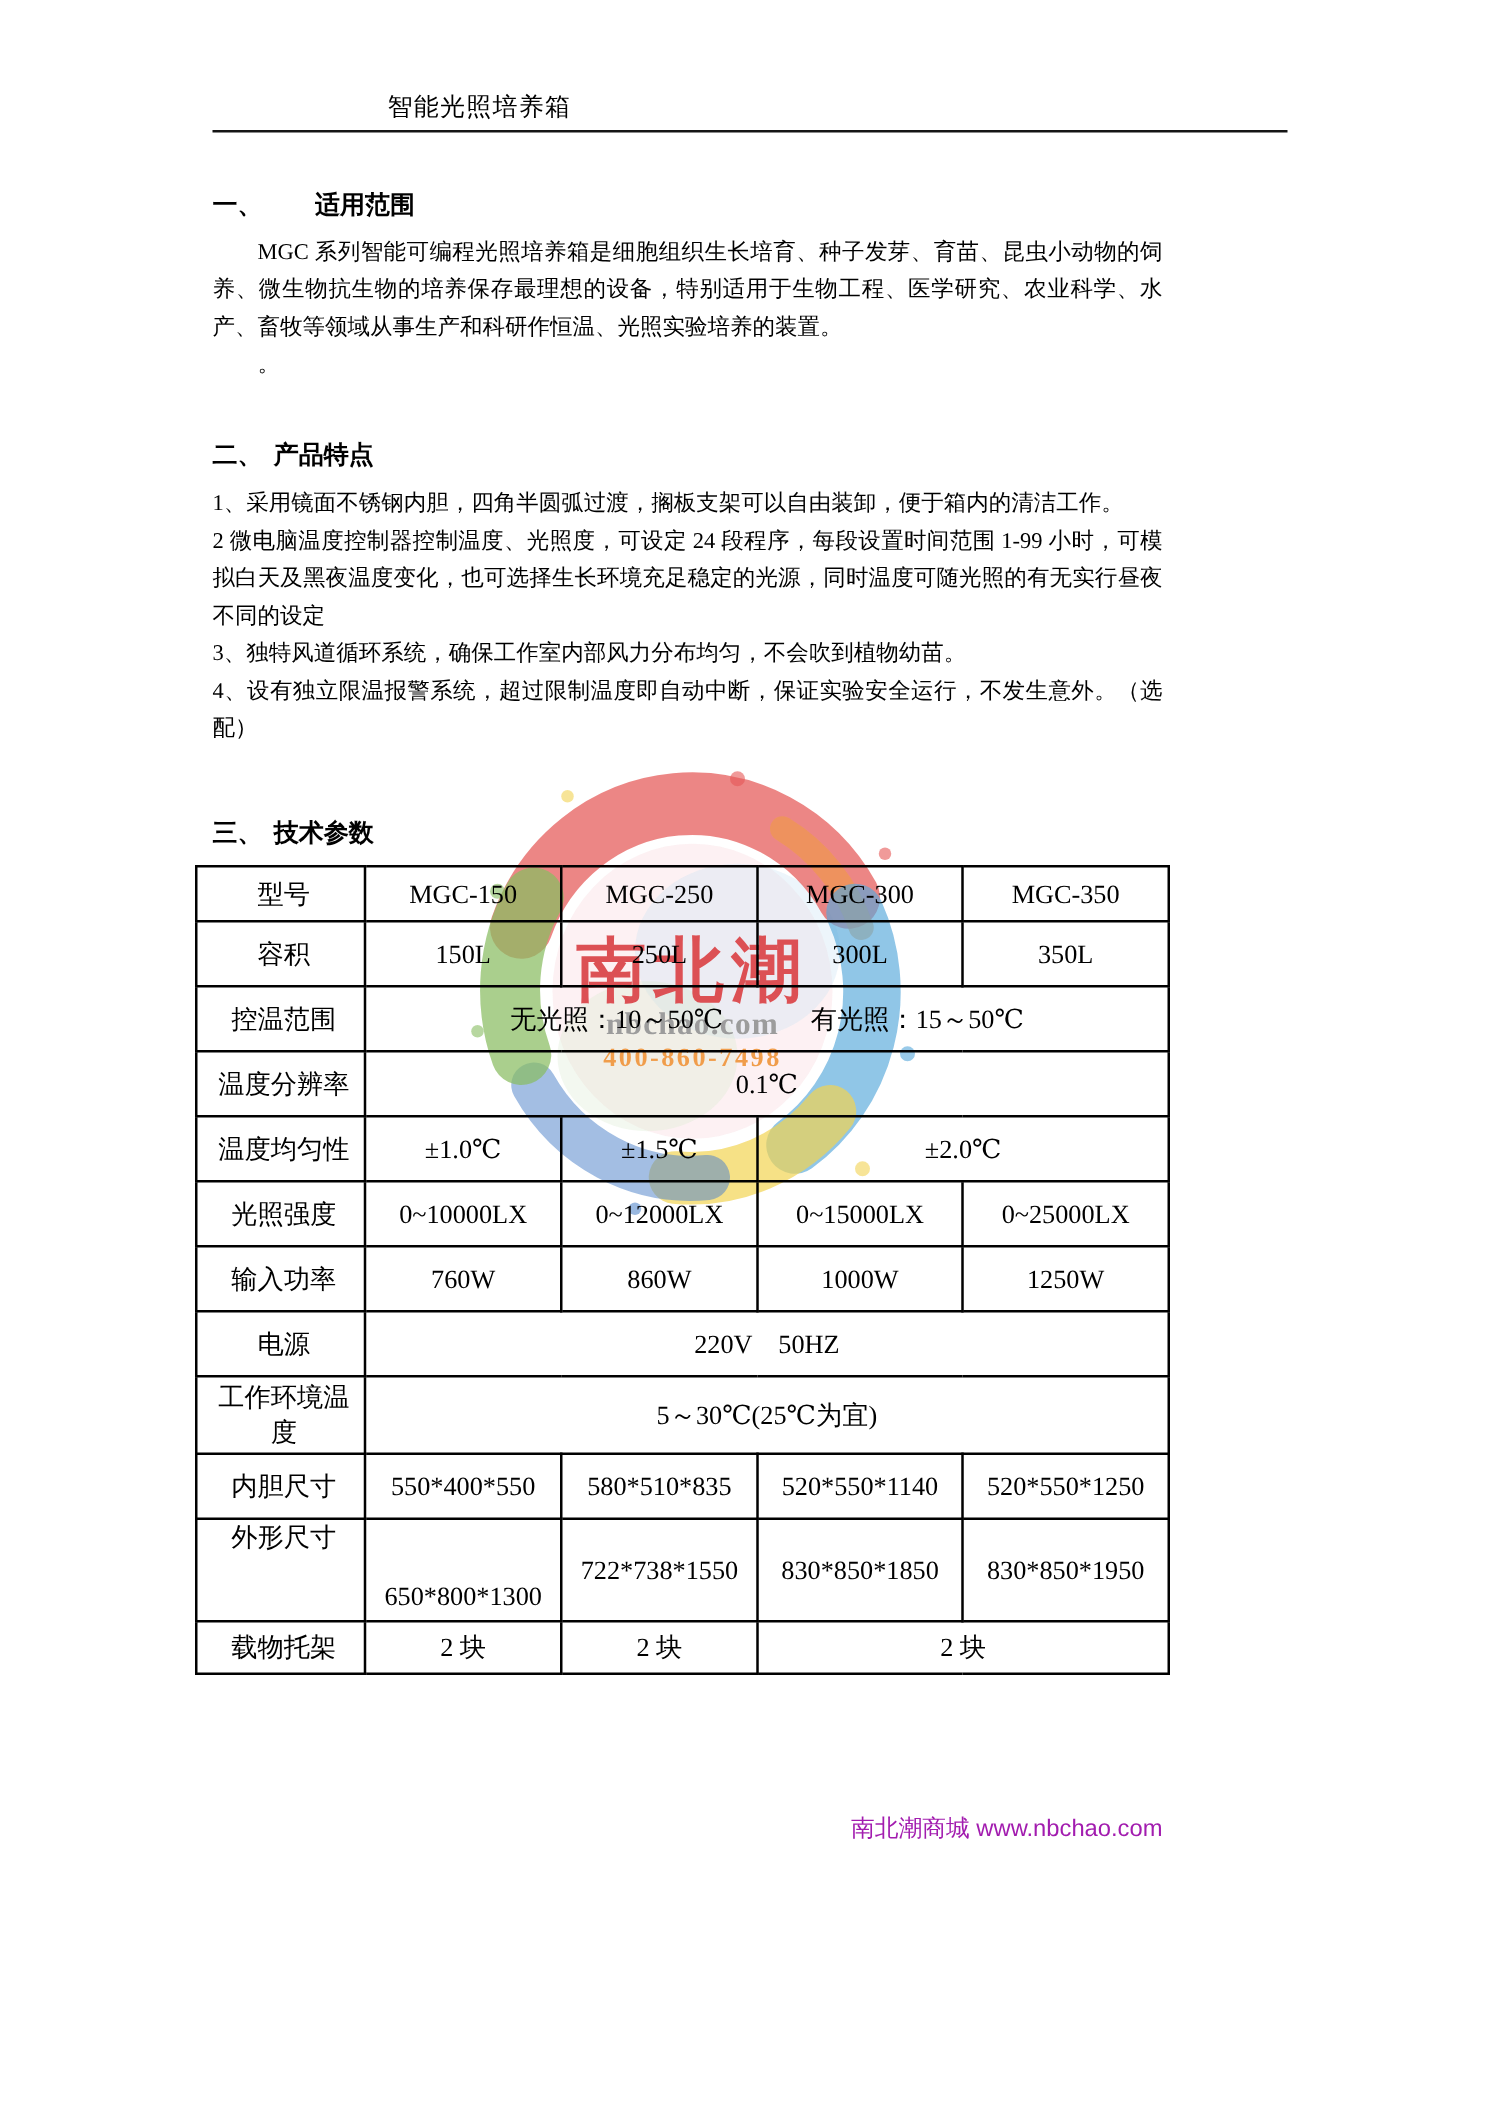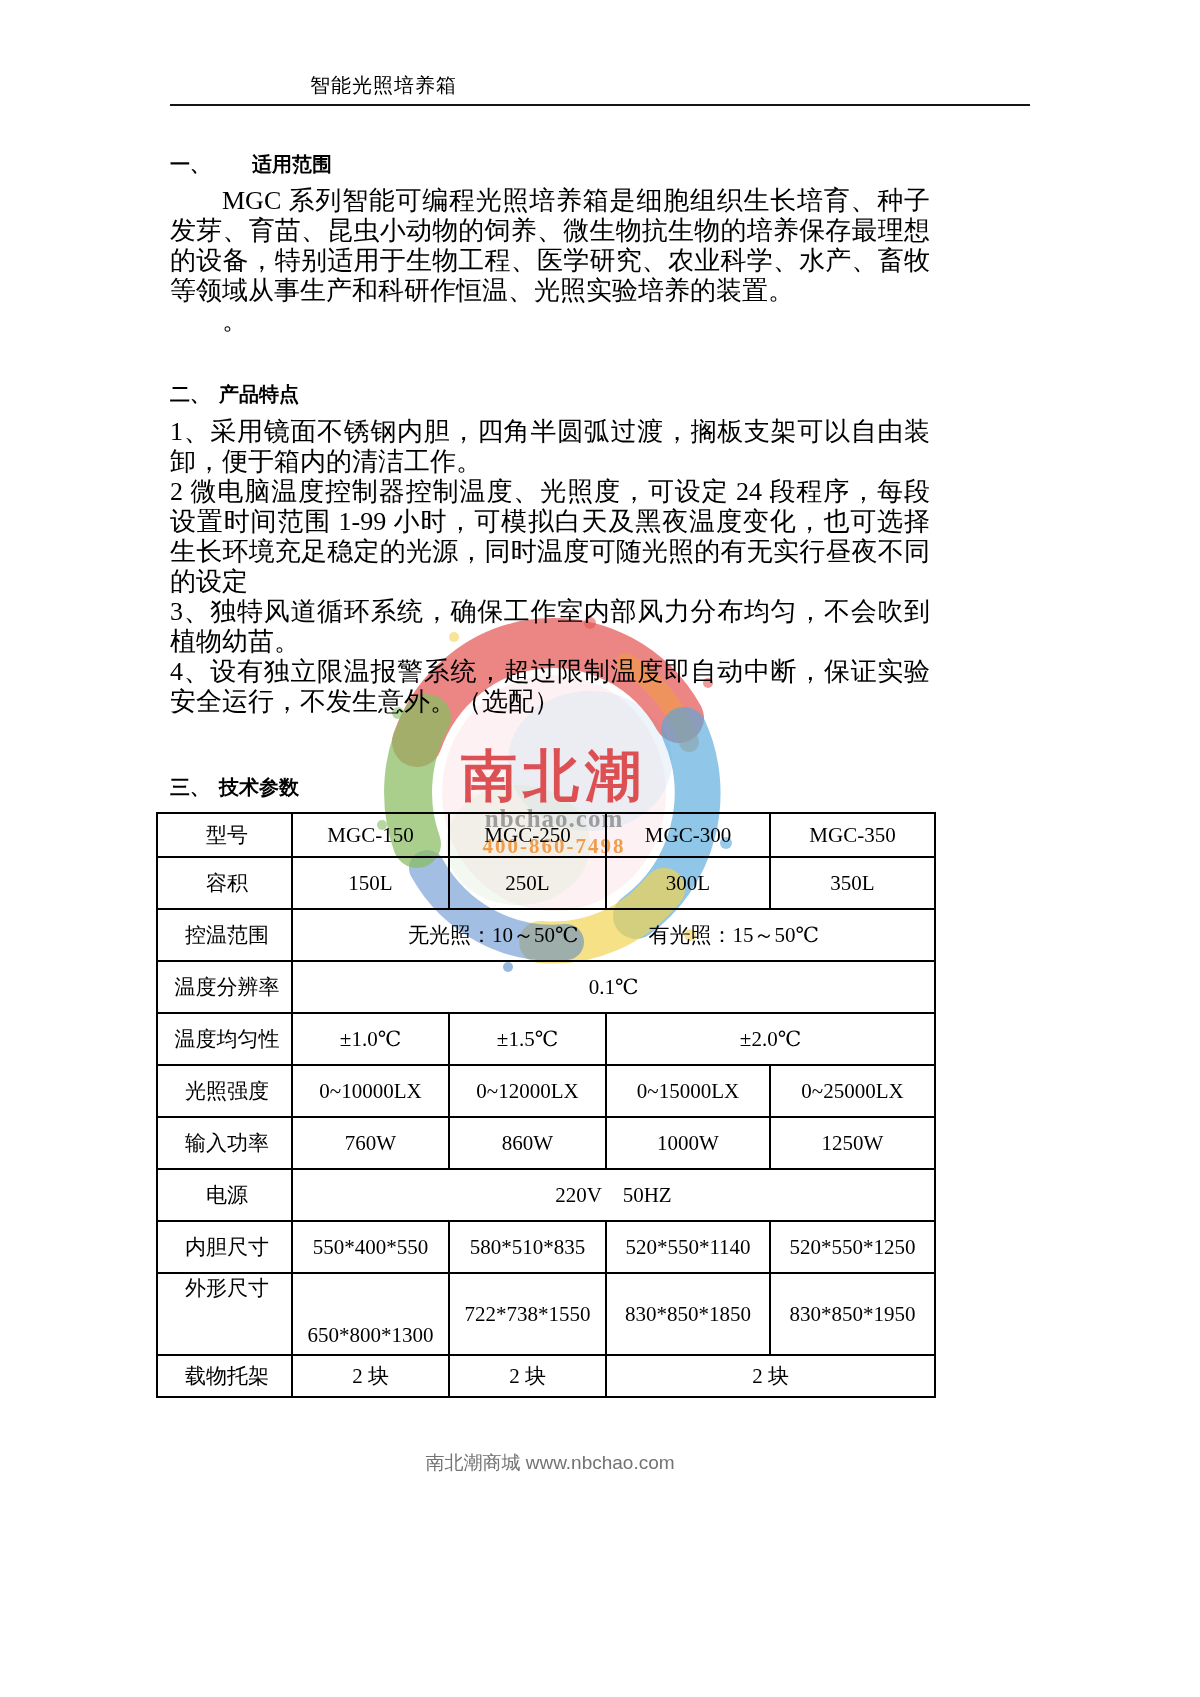--- a/index.html
+++ b/index.html
@@ -16,42 +16,42 @@
   
   .content { position:relative; z-index:1; padding:72px 170px 0 170px; }
   .doc-header { width:860px; border-bottom:2px solid #151515; padding-bottom:5px; }
   .doc-header-title { font-size:20px; margin-left:140px; letter-spacing:1px; }
   .sec { font-size:20px; font-weight:700; line-height:1.25; }
   .sec-1 { margin-top:46px; }
   .sec-2 { margin-top:46px; }
   .sec-3 { margin-top:58px; }
   .gap-wide   { margin-left:42px; }
   .gap-narrow { margin-left:9px; }
-  .body-text { width:760px; font-size:26px; line-height:30px; text-align:justify; }
+  .body-text { width:760px; font-size:18px; line-height:30px; text-align:justify; }
   .first-par { margin-top:9px; text-indent:2em; }
   .lone-period { text-indent:2em; }
   .features { margin-top:10px; }
   
   .spec { border-collapse:collapse; table-layout:fixed; width:778px;
           margin:12px 0 0 -14px; background:transparent; }
   .spec td { border:2px solid #000; font-size:21px; text-align:center;
              vertical-align:middle; padding:2px 4px; }
   .spec td.rowh { text-align:center; padding-left:9px; }
   .spec tr { height:52px; }
   .spec tr.r-model { height:44px; }
   .spec tr.r-env   { height:56px; }
   .spec tr.r-outer { height:82px; }
   .spec tr.r-shelf { height:42px; }
   .spec td.va-top    { vertical-align:top; padding-top:0; }
   .spec td.va-bottom { vertical-align:bottom; padding-bottom:6px; }
   .split2 { display:flex; justify-content:center; gap:70px; }
   
-  .footer { position:absolute; left:170px; top:1450px; width:760px; text-align:center;
+  .footer { position:absolute; left:170px; top:1450px; width:760px; text-align:right;
             font-family:"Liberation Sans","DejaVu Sans",sans-serif;
-            font-size:19px; color:#737373; }
+            font-size:19px; color:#a21caf; }
 </style>
 </head>
 <body>
 
 <div class="page">
 
   <div class="watermark">
     <svg viewBox="0 0 392 404" width="392" height="404">
 
       <ellipse cx="196" cy="200" rx="112" ry="118" fill="#f6c9cf" opacity="0.30"></ellipse>
@@ -157,20 +157,24 @@
           <td class="rowh">输入功率</td>
           <td>760W</td>
           <td>860W</td>
           <td>1000W</td>
           <td>1250W</td>
         </tr>
         <tr>
           <td class="rowh">电源</td>
           <td colspan="4">220V　50HZ</td>
         </tr>
+        <tr class="r-env">
+          <td class="rowh">工作环境温度</td>
+          <td colspan="4">5～30℃(25℃为宜)</td>
+        </tr>
         <tr>
           <td class="rowh">内胆尺寸</td>
           <td>550*400*550</td>
           <td>580*510*835</td>
           <td>520*550*1140</td>
           <td>520*550*1250</td>
         </tr>
         <tr class="r-outer">
           <td class="rowh va-top">外形尺寸</td>
           <td class="va-bottom">650*800*1300</td>

